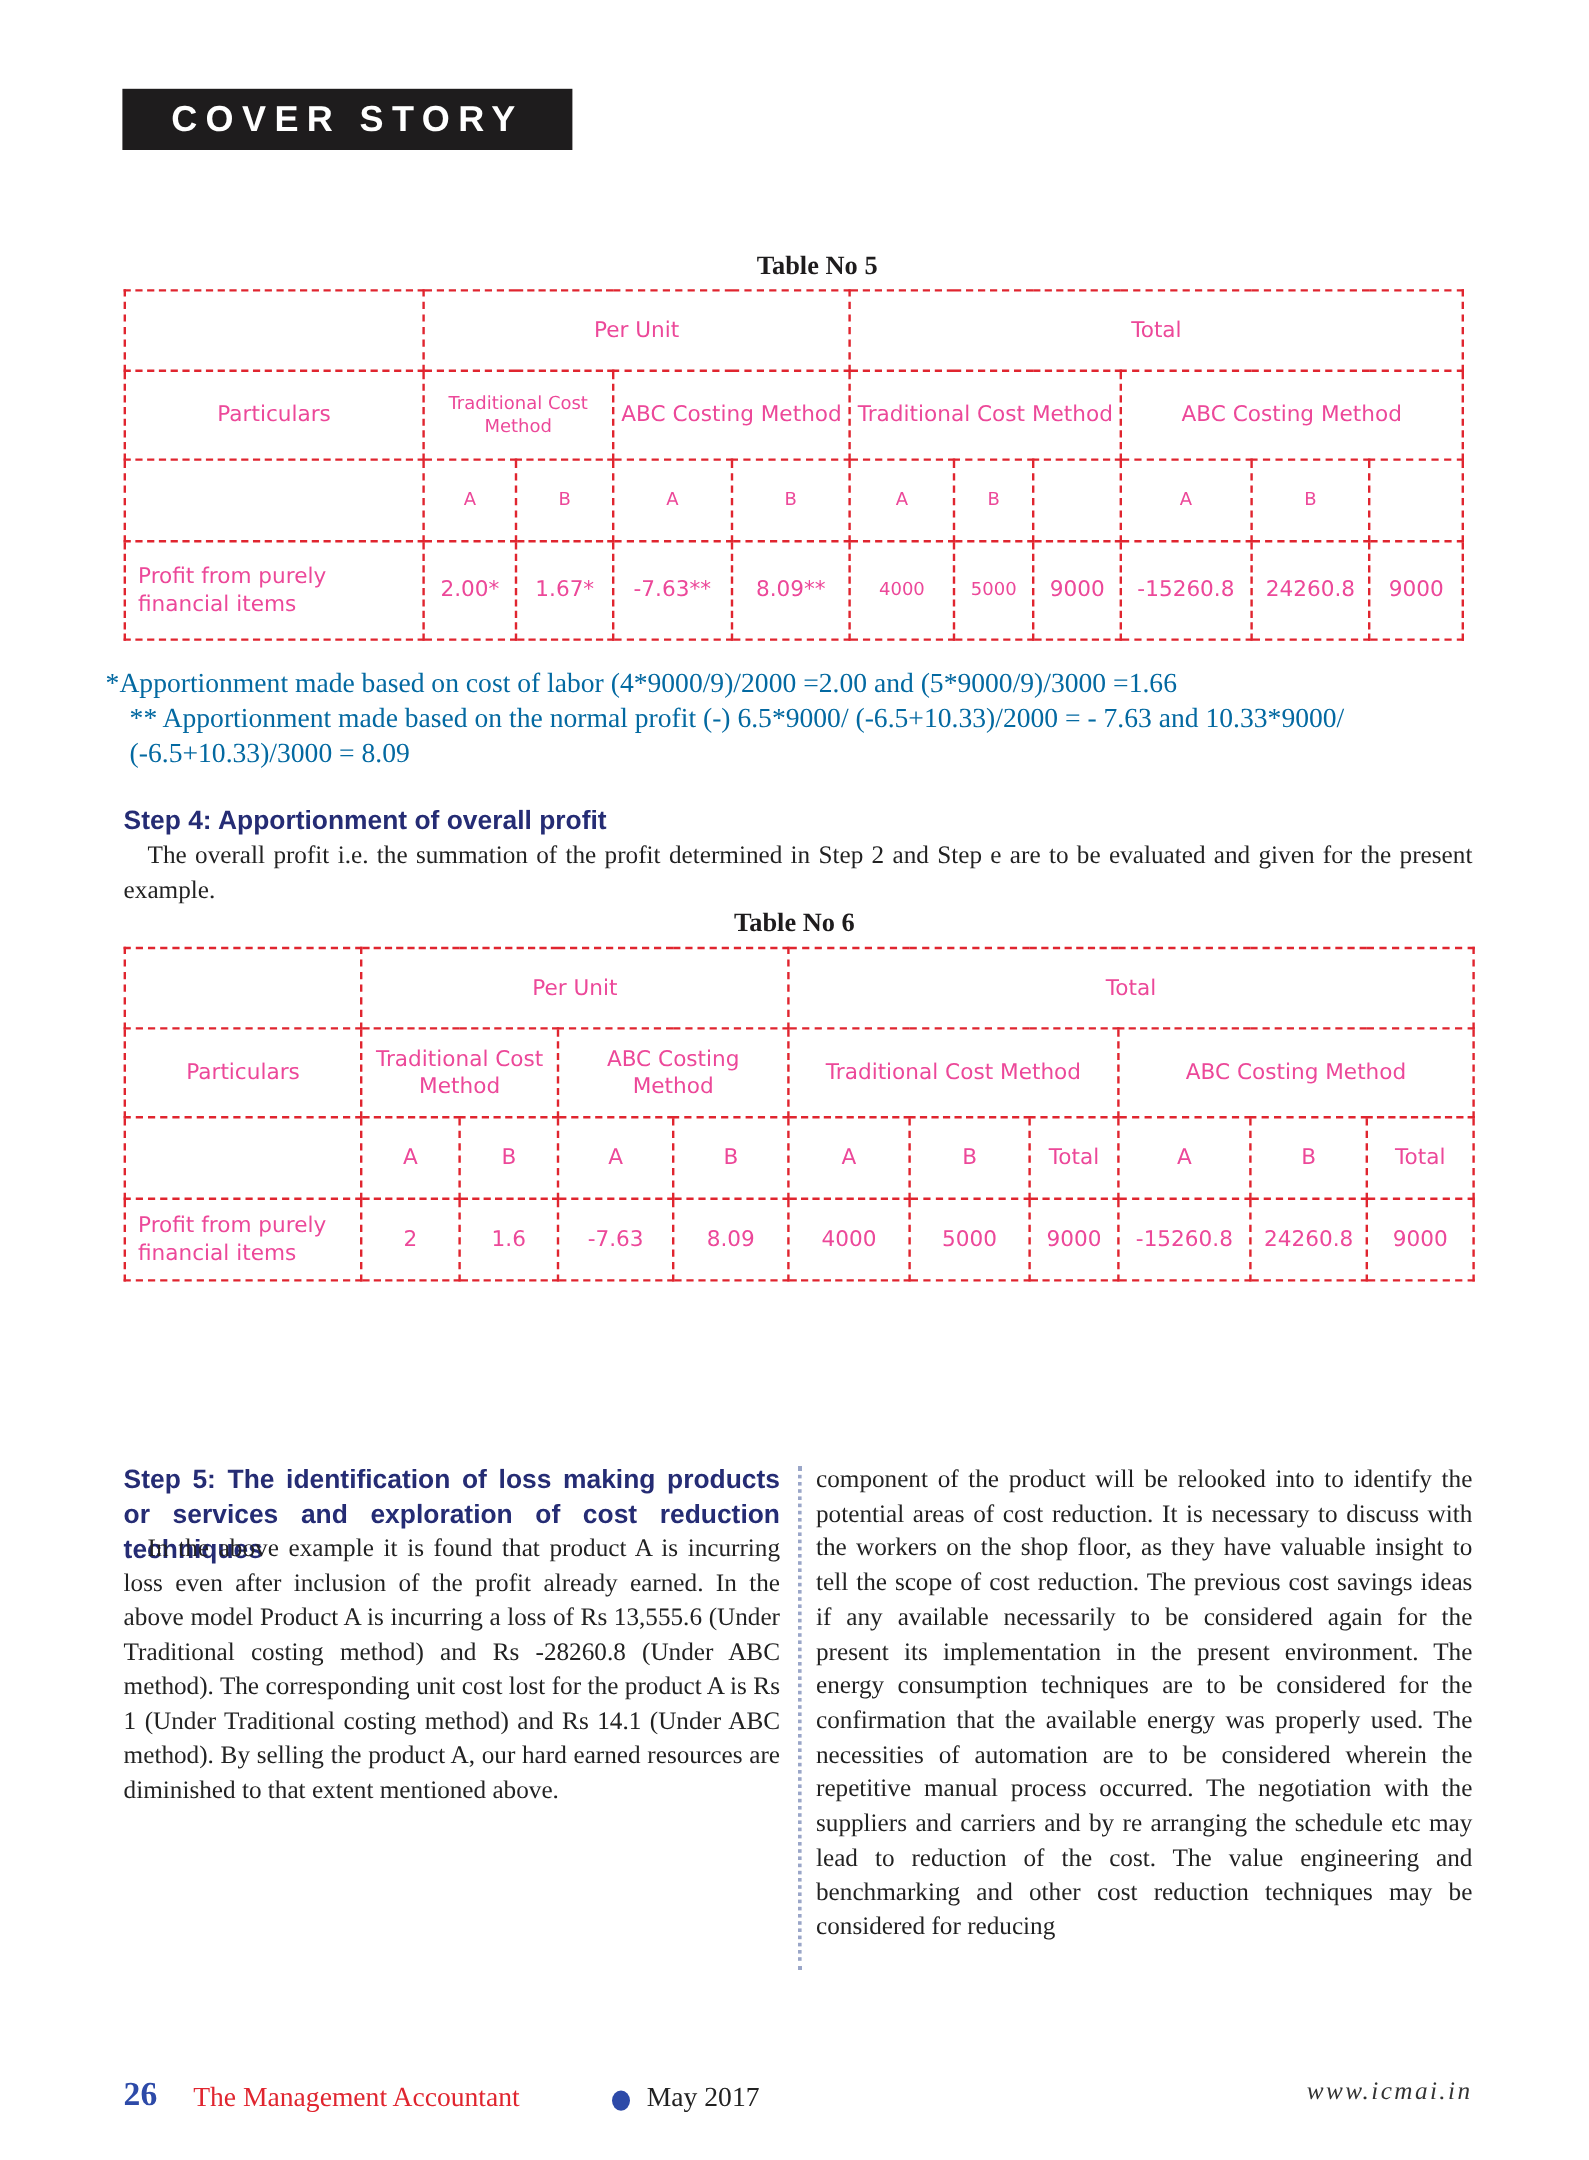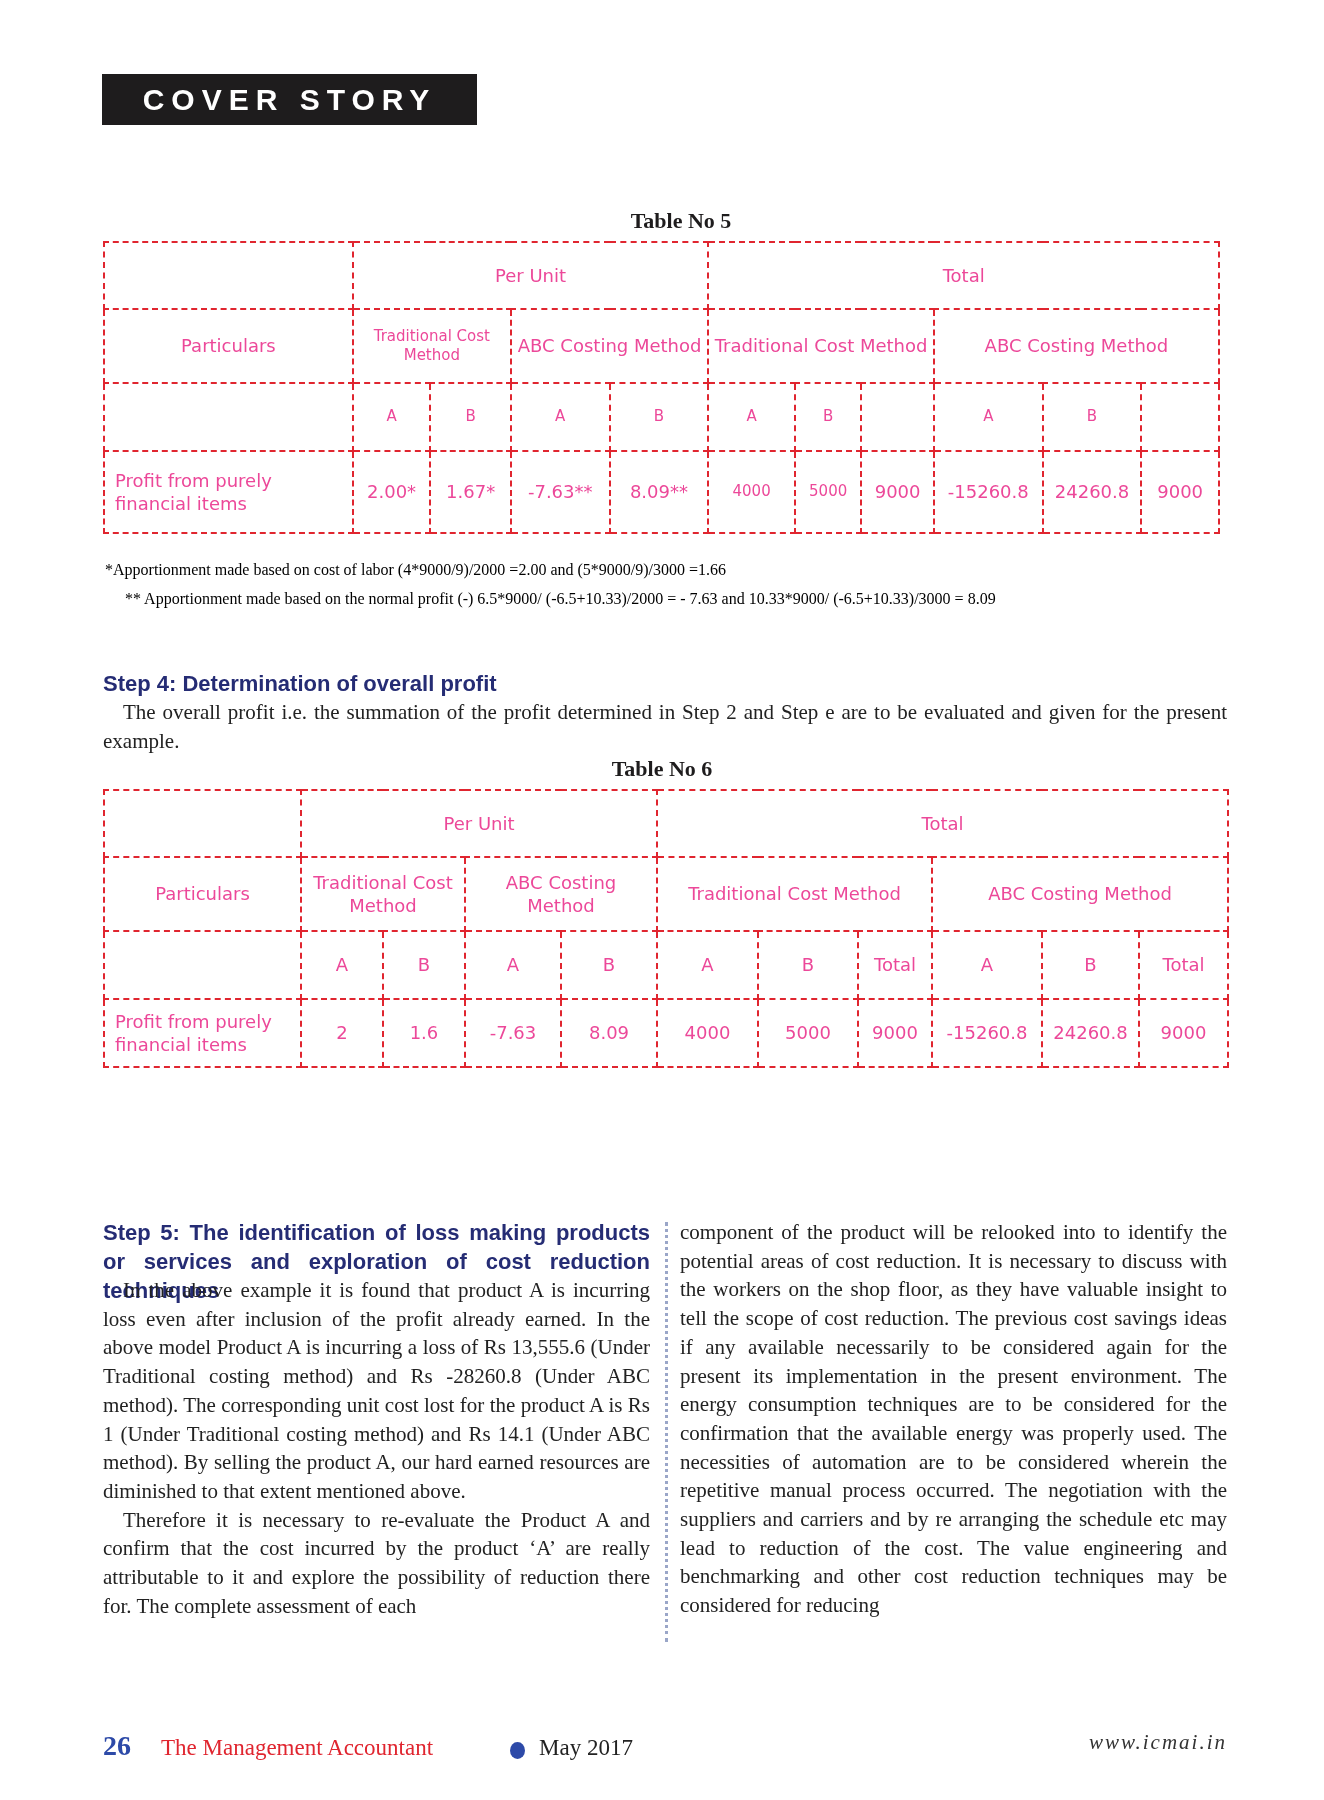--- a/index.html
+++ b/index.html
@@ -37,22 +37,22 @@
 
   #t6 { left: 103px; top: 789px; width: 1124px; font-size: 18px; }
   #t6 tr.r1 { height: 67px; }
   #t6 tr.r2 { height: 74px; }
   #t6 tr.r3 { height: 68px; }
   #t6 tr.r4 { height: 68px; }
   #t6 tr.r5 { height: 68px; }
   #t6 tr.r6 { height: 54px; }
 
   .footnote {
-    position: absolute; left: 105px; width: 1124px;
-    font-size: 16px; line-height: 29px; color: #000000;
+    position: absolute; left: 88px; width: 1124px;
+    font-size: 23px; line-height: 29px; color: #0369a1;
   }
   .footnote .ind { padding-left: 20px; }
 
   .heading {
     position: absolute; font-family: "Liberation Sans", sans-serif; font-weight: bold;
     color: #252c74; font-size: 22px; line-height: 29px;
   }
   .para {
     position: absolute; font-size: 21px; line-height: 28.7px; text-align: justify; color: #222;
   }
@@ -134,21 +134,21 @@
     <td>9000</td>
   </tr>
 </tbody>
   </table>
 
 <div class="footnote" style="top:555px;">
   <div>*Apportionment made based on cost of labor (4*9000/9)/2000 =2.00 and (5*9000/9)/3000 =1.66</div>
   <div class="ind">** Apportionment made based on the normal profit (-) 6.5*9000/ (-6.5+10.33)/2000 = - 7.63 and  10.33*9000/ (-6.5+10.33)/3000 = 8.09</div>
 </div>
 
-<div class="heading" style="left:103px; top:669px;">Step 4:  Determination of overall profit</div>
+<div class="heading" style="left:103px; top:669px;">Step 4:  Apportionment of overall profit</div>
 <div class="para" style="left:103px; top:698px; width:1124px;">
   <p>The overall profit i.e. the summation of the profit determined in Step 2 and Step e are to be evaluated and given for the present example.</p>
 </div>
 
 <div class="table-title" style="top:756px;font-family:Liberation Serif, serif;">Table No 6</div>
 <table class="dt" id="t6">
   <colgroup>
     <col style="width:197px">
       <col style="width:82px">
       <col style="width:82px">
@@ -199,21 +199,20 @@
     <td>-15260.8</td>
     <td>24260.8</td>
     <td>9000</td>
   </tr>
 </tbody>
   </table>
 
 <div class="heading" style="left:103px; top:1218px; width:547px; text-align:justify;">Step 5: The identification of loss making products or services and exploration of cost reduction techniques</div>
 <div class="para" style="left:103px; top:1276px; width:547px;">
   <p>In the above example it is found that product A is incurring loss even after inclusion of the profit already earned. In the above model Product A is incurring a loss of Rs 13,555.6 (Under Traditional costing method) and Rs -28260.8 (Under ABC method).  The corresponding unit cost lost for the product A is Rs 1 (Under Traditional costing method) and Rs 14.1 (Under ABC method). By selling the product A, our hard earned resources are diminished to that extent mentioned above.</p>
-  <p>Therefore it is necessary to re-evaluate the Product A and confirm that the cost incurred by the product ‘A’ are really attributable to it and explore the possibility of reduction there for. The complete assessment of each</p>
 </div>
 <div class="col-divider"></div>
 <div class="para" style="left:680px; top:1218px; width:547px;">
   <p class="noind">component of the product will be relooked into to identify the potential areas of cost reduction. It is necessary to discuss with the workers on the shop floor, as they have valuable insight to tell the scope of cost reduction. The previous cost savings ideas if any available necessarily to be considered again for the present its implementation in the present environment. The energy consumption techniques are to be considered for the confirmation that the available energy was properly used. The necessities of automation are to be considered wherein the repetitive manual process occurred. The negotiation with the suppliers and carriers and by re arranging the schedule etc may lead to reduction of the cost. The value engineering and benchmarking and other cost reduction techniques may be considered for reducing</p>
 </div>
 
 <div class="footer">
   <span class="page">26</span>
   <span class="mag">The Management Accountant</span>
   <span class="dot"></span>

